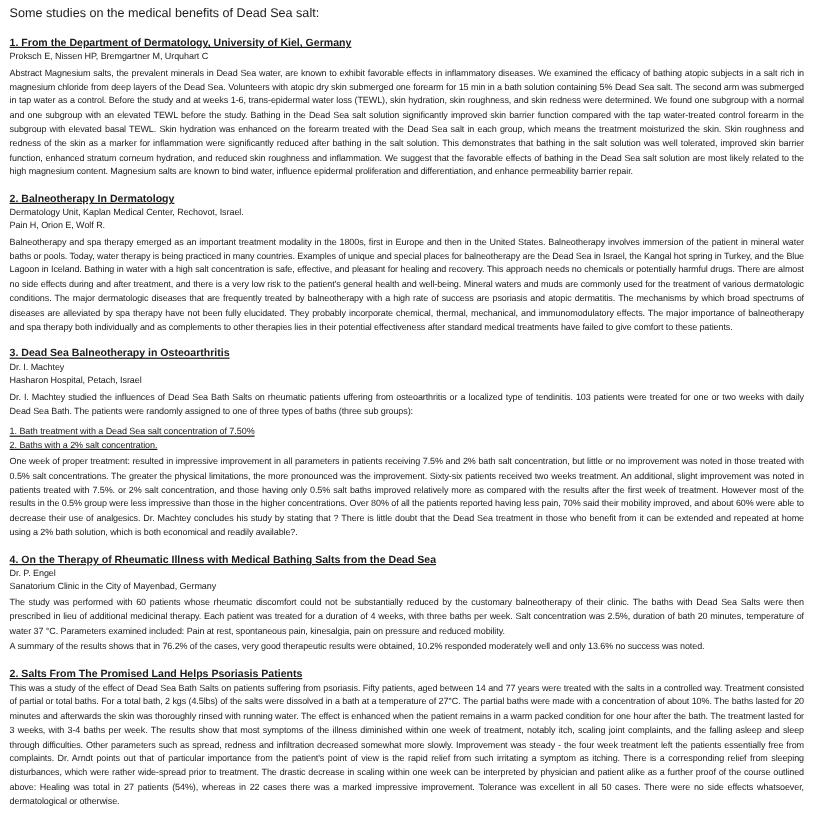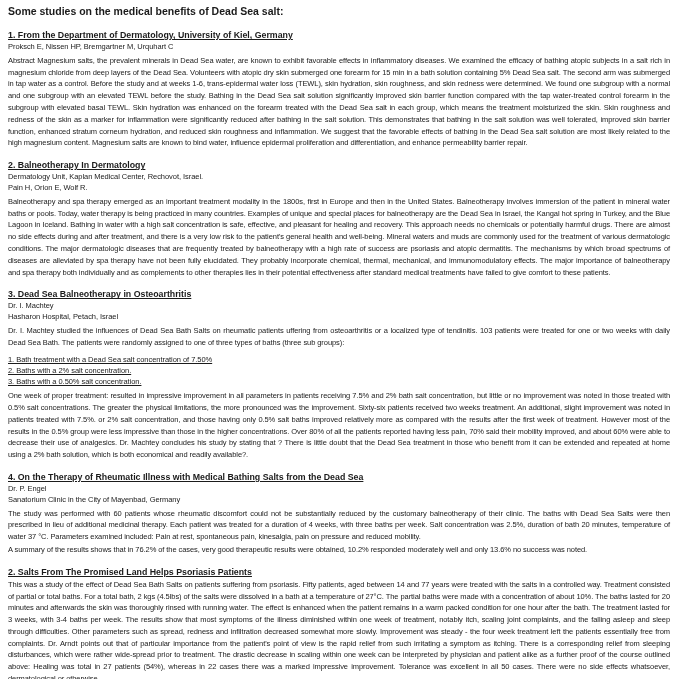--- a/index.html
+++ b/index.html
@@ -12,21 +12,21 @@
     font-family: "Liberation Sans", sans-serif;
     color: #1b1b1b;
   }
   .page {
     box-sizing: border-box;
     width: 679px;
     padding: 5px 9px 0 8px;
   }
   .doc-title {
     font-size: 10.5px;
-    font-weight: bold;
+    font-weight: normal;
     margin: 0 0 13px 0;
   }
   .section {
     margin: 0 0 11px 0;
   }
   .section-heading {
     font-size: 8.8px;
     font-weight: bold;
     text-decoration: underline;
     margin: 0 0 2px 0;
@@ -77,21 +77,20 @@
   </div>
 
   <div class="section">
     <h2 class="section-heading">3. Dead Sea Balneotherapy in Osteoarthritis</h2>
     <div class="meta-line">Dr. I. Machtey</div>
     <div class="meta-line">Hasharon Hospital, Petach, Israel</div>
     <p class="body-text">Dr. I. Machtey studied the influences of Dead Sea Bath Salts on rheumatic patients uffering from osteoarthritis or a localized type of tendinitis. 103 patients were treated for one or two weeks with daily Dead Sea Bath. The patients were randomly assigned to one of three types of baths (three sub groups):</p>
     <ul class="study-list">
       <li>1. Bath treatment with a Dead Sea salt concentration of 7.50%</li>
       <li>2. Baths with a 2% salt concentration.</li>
-      <li>3. Baths with a 0.50% salt concentration.</li>
     </ul>
     <p class="body-text">One week of proper treatment: resulted in impressive improvement in all parameters in patients receiving 7.5% and 2% bath salt concentration, but little or no improvement was noted in those treated with 0.5% salt concentrations. The greater the physical limitations, the more pronounced was the improvement. Sixty-six patients received two weeks treatment. An additional, slight improvement was noted in patients treated with 7.5%. or 2% salt concentration, and those having only 0.5% salt baths improved relatively more as compared with the results after the first week of treatment. However most of the results in the 0.5% group were less impressive than those in the higher concentrations. Over 80% of all the patients reported having less pain, 70% said their mobility improved, and about 60% were able to decrease their use of analgesics. Dr. Machtey concludes his study by stating that ? There is little doubt that the Dead Sea treatment in those who benefit from it can be extended and repeated at home using a 2% bath solution, which is both economical and readily available?.</p>
   </div>
 
   <div class="section">
     <h2 class="section-heading">4. On the Therapy of Rheumatic Illness with Medical Bathing Salts from the Dead Sea</h2>
     <div class="meta-line">Dr. P. Engel</div>
     <div class="meta-line">Sanatorium Clinic in the City of Mayenbad, Germany</div>
     <p class="body-text">The study was performed with 60 patients whose rheumatic discomfort could not be substantially reduced by the customary balneotherapy of their clinic. The baths with Dead Sea Salts were then prescribed in lieu of additional medicinal therapy. Each patient was treated for a duration of 4 weeks, with three baths per week. Salt concentration was 2.5%, duration of bath 20 minutes, temperature of water 37 °C. Parameters examined included: Pain at rest, spontaneous pain, kinesalgia, pain on pressure and reduced mobility.</p>
     <p class="body-text">A summary of the results shows that in 76.2% of the cases, very good therapeutic results were obtained, 10.2% responded moderately well and only 13.6% no success was noted.</p>

